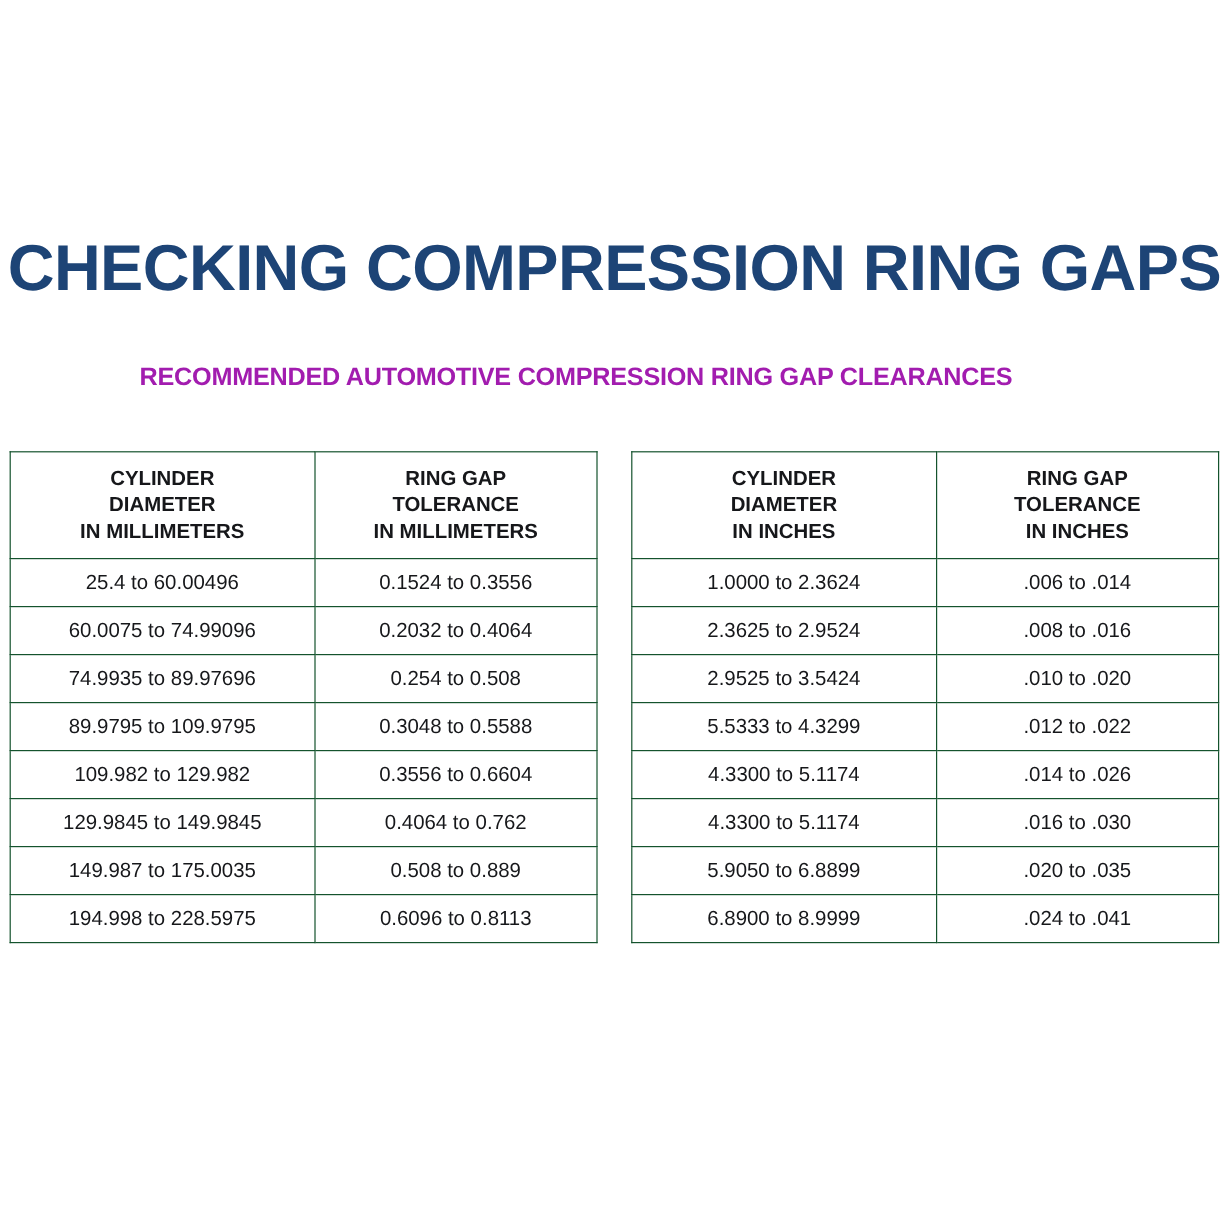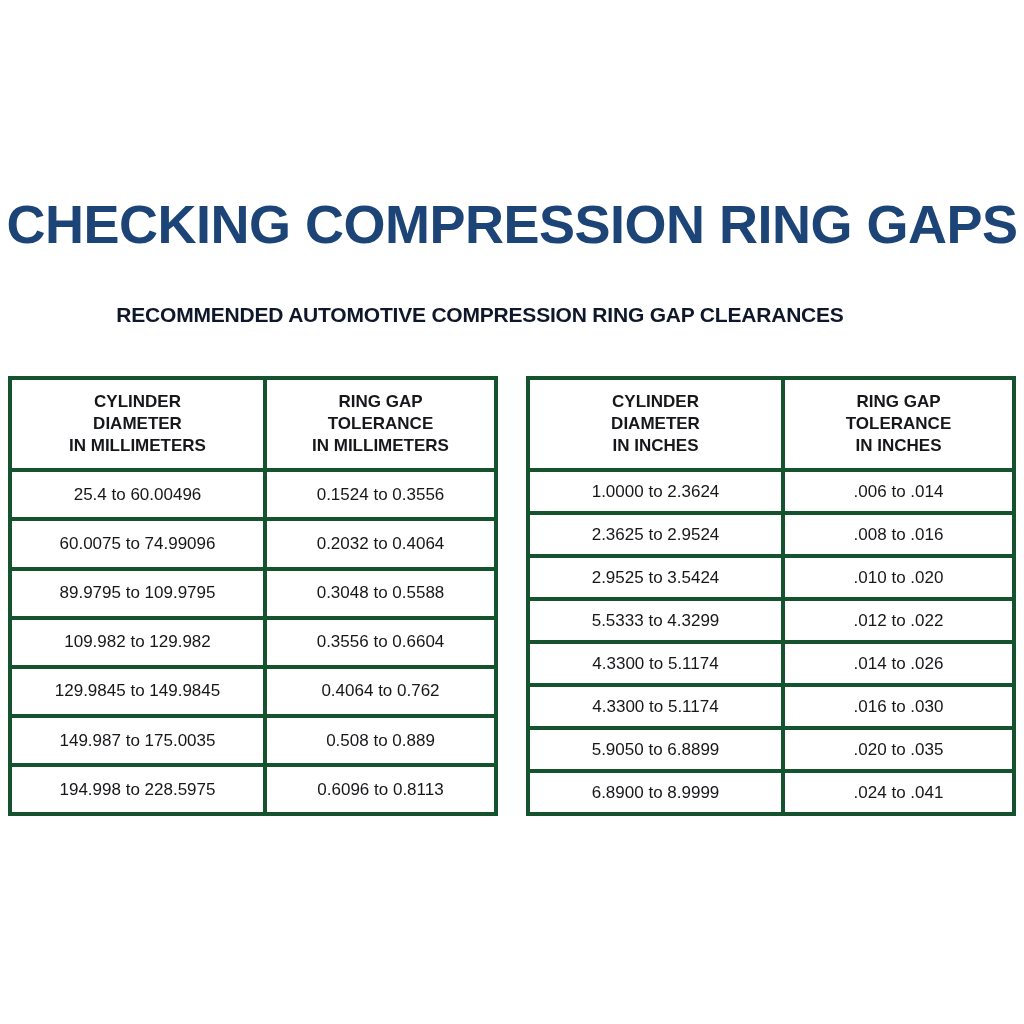--- a/index.html
+++ b/index.html
@@ -35,41 +35,41 @@
     white-space: nowrap;
   }
   .subtitle {
     position: absolute;
     top: 303px;
     left: 0;
     width: 960px;
     text-align: center;
     font-size: 21px;
     font-weight: bold;
-    color: #0f172a;
+    color: #a21caf;
     letter-spacing: -0.2px;
     white-space: nowrap;
   }
   .tables {
     position: absolute;
     top: 376px;
     left: 8px;
     width: 1008px;
     display: flex;
     justify-content: space-between;
   }
   table.gap-table {
     border-collapse: collapse;
     width: 490px;
     table-layout: fixed;
     background: #ffffff;
   }
   table.gap-table th,
   table.gap-table td {
-    border: 4px solid #14532d;
+    border: 1px solid #14532d;
     color: #16171a;
     text-align: center;
     font-size: 17px;
     padding: 0;
     height: 39px;
     vertical-align: middle;
     font-weight: normal;
   }
   table.gap-table thead th {
     font-weight: bold;
@@ -116,20 +116,24 @@
       <tbody>
         <tr>
           <td>25.4 to 60.00496</td>
           <td>0.1524 to 0.3556</td>
         </tr>
         <tr>
           <td>60.0075 to 74.99096</td>
           <td>0.2032 to 0.4064</td>
         </tr>
         <tr>
+          <td>74.9935 to 89.97696</td>
+          <td>0.254 to 0.508</td>
+        </tr>
+        <tr>
           <td>89.9795 to 109.9795</td>
           <td>0.3048 to 0.5588</td>
         </tr>
         <tr>
           <td>109.982 to 129.982</td>
           <td>0.3556 to 0.6604</td>
         </tr>
         <tr>
           <td>129.9845 to 149.9845</td>
           <td>0.4064 to 0.762</td>

